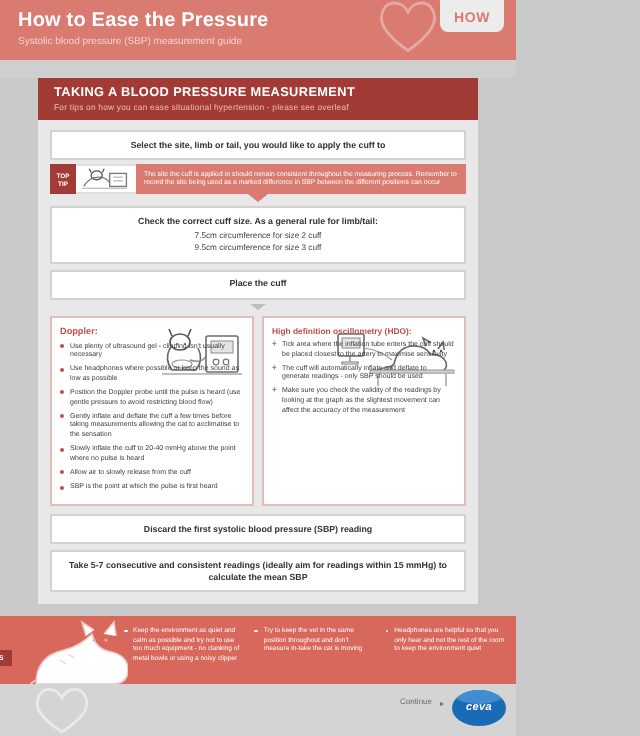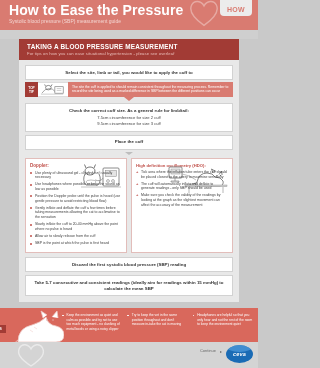--- a/index.html
+++ b/index.html
@@ -12,21 +12,21 @@
 
   
   .header {
     position:relative;
     height:30px;
     background:#d97b71;
     padding:5px 0 0 9px;
   }
   .header-title {
     color:#ffffff;
-    font-size:14px;
+    font-size:10px;
     font-weight:bold;
     letter-spacing:.1px;
     line-height:11px;
   }
   .header-sub {
     color:#f3d4d0;
     font-size:5px;
     line-height:8px;
     padding-top:1px;
   }

